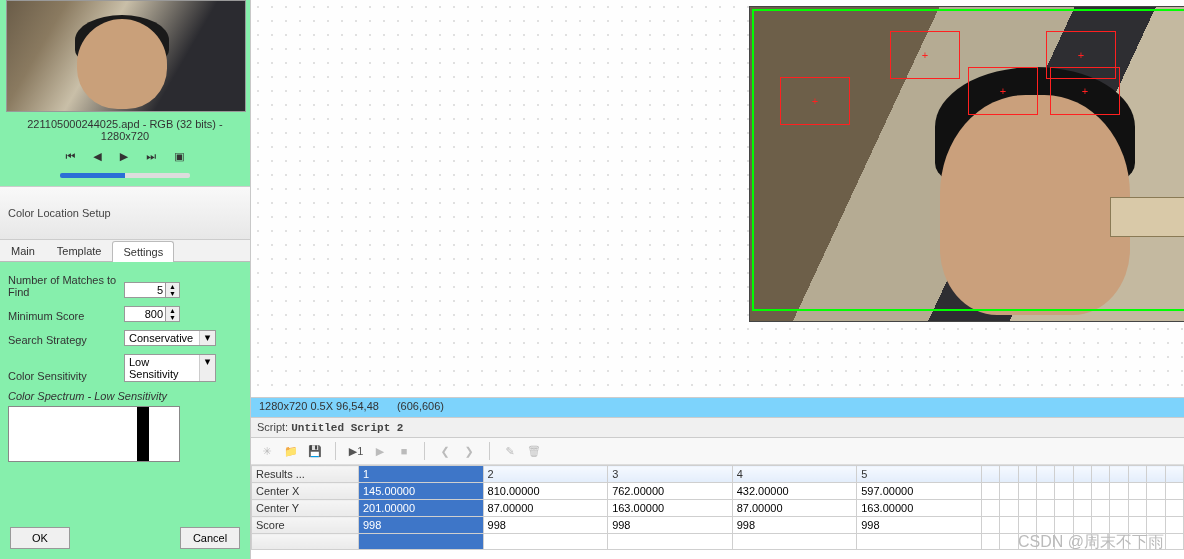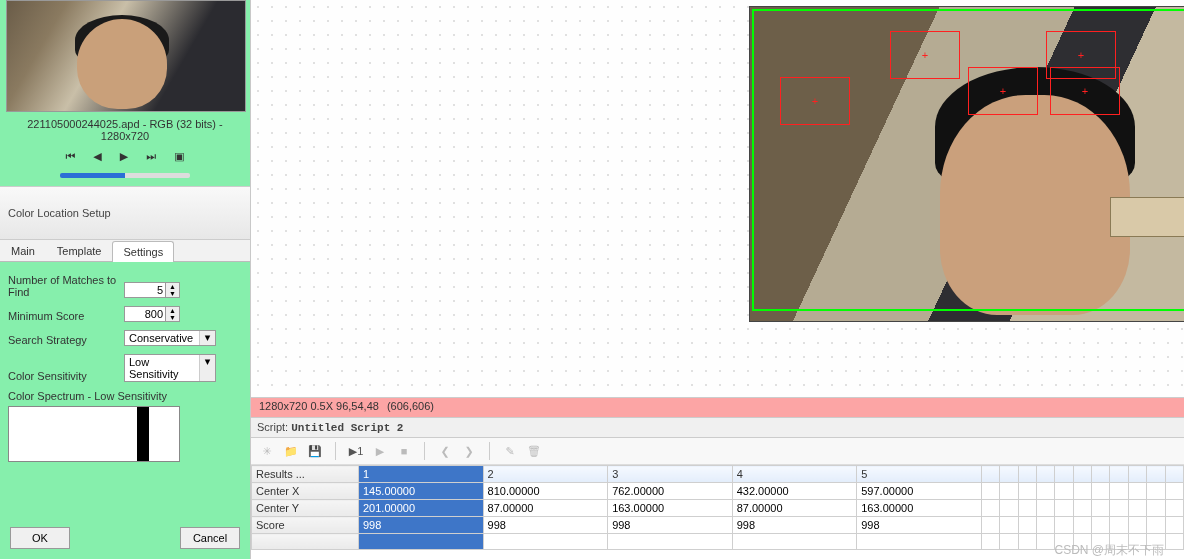--- a/index.html
+++ b/index.html
@@ -20,50 +20,50 @@
 .form { padding: 12px 8px; }
 .row { display:flex; align-items:flex-end; margin-bottom: 8px; gap:6px; }
 .row label { flex: 0 0 110px; color:#333; }
 .num-input { display:flex; width:56px; }
 .num-input input { width:42px; border:1px solid #999; padding:1px 2px; text-align:right; }
 .spin { width:14px; display:flex; flex-direction:column; border:1px solid #999; border-left:none; }
 .spin div { flex:1; font-size:7px; text-align:center; line-height:1; background:#eee; cursor:pointer; }
 .combo { flex: 1; max-width: 92px; display:flex; border:1px solid #999; background:#fff; }
 .combo span { flex:1; padding:1px 4px; }
 .combo .arr { width:16px; text-align:center; background:#eee; border-left:1px solid #ccc; cursor:pointer; }
-.spec-label { color:#333; margin-bottom:4px; }
+.spec-label { color:#333; margin-bottom:4px;font-style:italic; }
 .spectrum { width: 172px; height: 56px; border:1px solid #888; background:#fff; position:relative; }
 .spectrum .stripe { position:absolute; left: 128px; top:0; width:12px; height:100%; background:#000; }
 .btnbar { margin-top:auto; padding: 10px; display:flex; justify-content:space-between; gap:12px; }
 button.dlg { width:60px; height:22px; background:#f0f0f0; border:1px solid #999; cursor:pointer; }
 .right { flex:1; display:flex; flex-direction:column; background:#fcfcfc; }
 .canvas { flex: 0 0 397px; background:#fefefe; position:relative; overflow:hidden; }
 .dots { position:absolute; inset:0; background-image: radial-gradient(#e0e0e0 1px, transparent 1px); background-size: 14px 14px; }
 .img { position:absolute; left:498px; top:6px; width:532px; height:316px; border:1px solid #444; background: linear-gradient(115deg,#6d5f49 0 28%, #b5ab93 28% 48%, #2e2e32 48% 60%, #c4b9a0 60% 100%); overflow:hidden; }
 .img .bighead { position:absolute; left:190px; top:88px; width:190px; height:220px; background:#caa07c; border-radius:45% 45% 30% 30%; }
 .img .bighair { position:absolute; left:185px; top:60px; width:200px; height:120px; background:#111; border-radius:50% 50% 20% 20%; }
 .img .sign { position:absolute; right:20px; top:190px; width:150px; height:40px; background:#d9c9a8; border:1px solid #8a7a55; }
 .img .roi { position:absolute; border:2px solid #00ff00; left:2px; top:2px; right:2px; height:302px; }
 .img .det { position:absolute; border:1px solid #ff2020; }
 .img .det::after { content:"+"; color:#ff2020; position:absolute; left:50%; top:50%; transform:translate(-50%,-50%); font-size:11px; }
-.statusbar { height:20px; border-top:1px solid #ccc; background:#fca5a5; padding:2px 8px; color:#333; display:flex; gap:8px; }
+.statusbar { height:20px; border-top:1px solid #ccc; background:#7dd3fc; padding:2px 8px; color:#333; display:flex; gap:18px; }
 .script-h { padding:3px 6px; background:#f0f0f0; border-top:1px solid #ccc; border-bottom:1px solid #ccc; color:#444; }
 .script-h b { font-weight:600;font-family:Liberation Mono, monospace; }
 .toolbar { display:flex; align-items:center; gap:4px; padding:3px 6px; background:#f8f8f8; border-bottom:1px solid #ddd; }
 .toolbar .sep { width:1px; height:18px; background:#ccc; margin:0 6px; }
 .toolbar .tb { width:20px; height:20px; display:flex; align-items:center; justify-content:center; color:#555; cursor:pointer; border:1px solid transparent; }
 .toolbar .tb.dis { color:#bbb; cursor:default; }
 .grid { flex:1; overflow:auto; background:#fff; }
 table { border-collapse:collapse; width:100%; }
 th,td { border:1px solid #cfcfcf; padding:2px 4px; text-align:left; white-space:nowrap; height:16px; }
 th { background: linear-gradient(#f5f9ff,#e3edfb); font-weight:400; color:#333; }
 th.rowh { width:107px; background:linear-gradient(#f5f5f5,#eaeaea); }
 td.rowh { background:linear-gradient(#f5f5f5,#eaeaea); color:#333; }
 td.sel, th.sel { background:#3e76c8; color:#fff; }
-.watermark { position:absolute; right:20px; bottom:0; color:#bbb; font-size:12px; }
+.watermark { position:absolute; right:20px; bottom:6px; color:#bbb; font-size:16px; }
 </style>
 </head>
 <body>
 
 <div class="left-panel">
   <div class="thumb-area">
     <div class="thumb">
       <div class="hair"></div>
         <div class="head"></div>
     </div>

